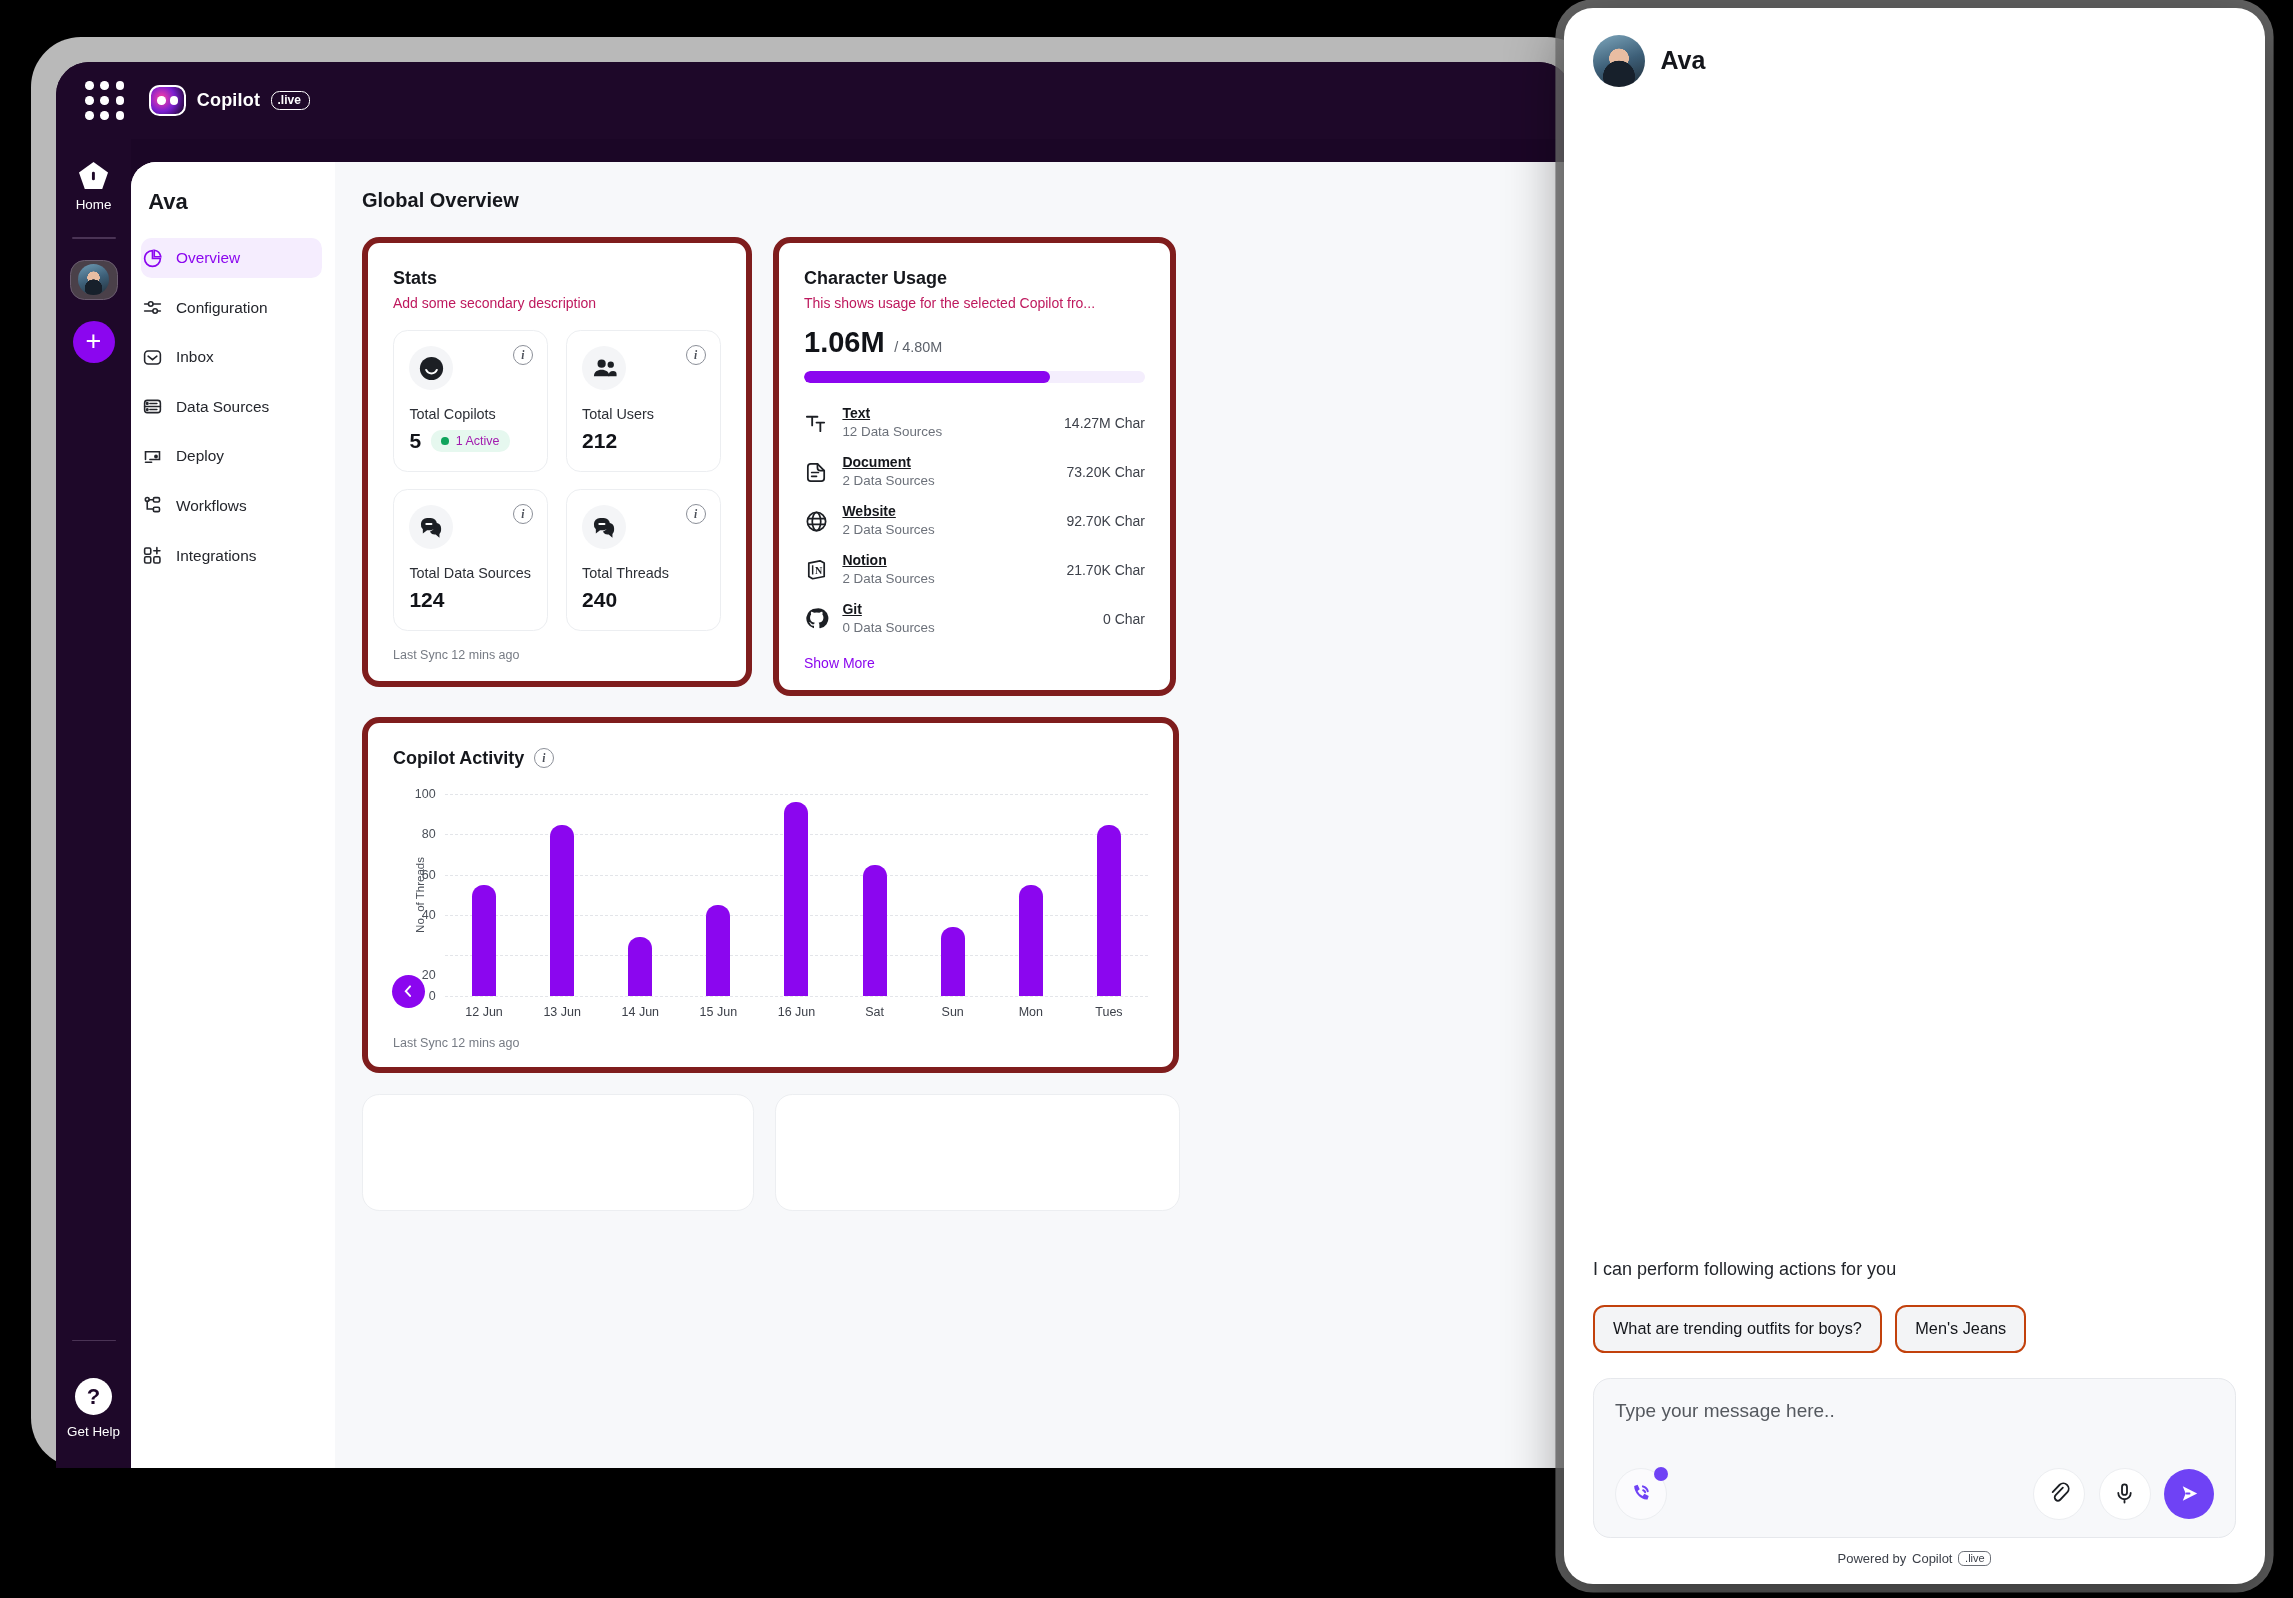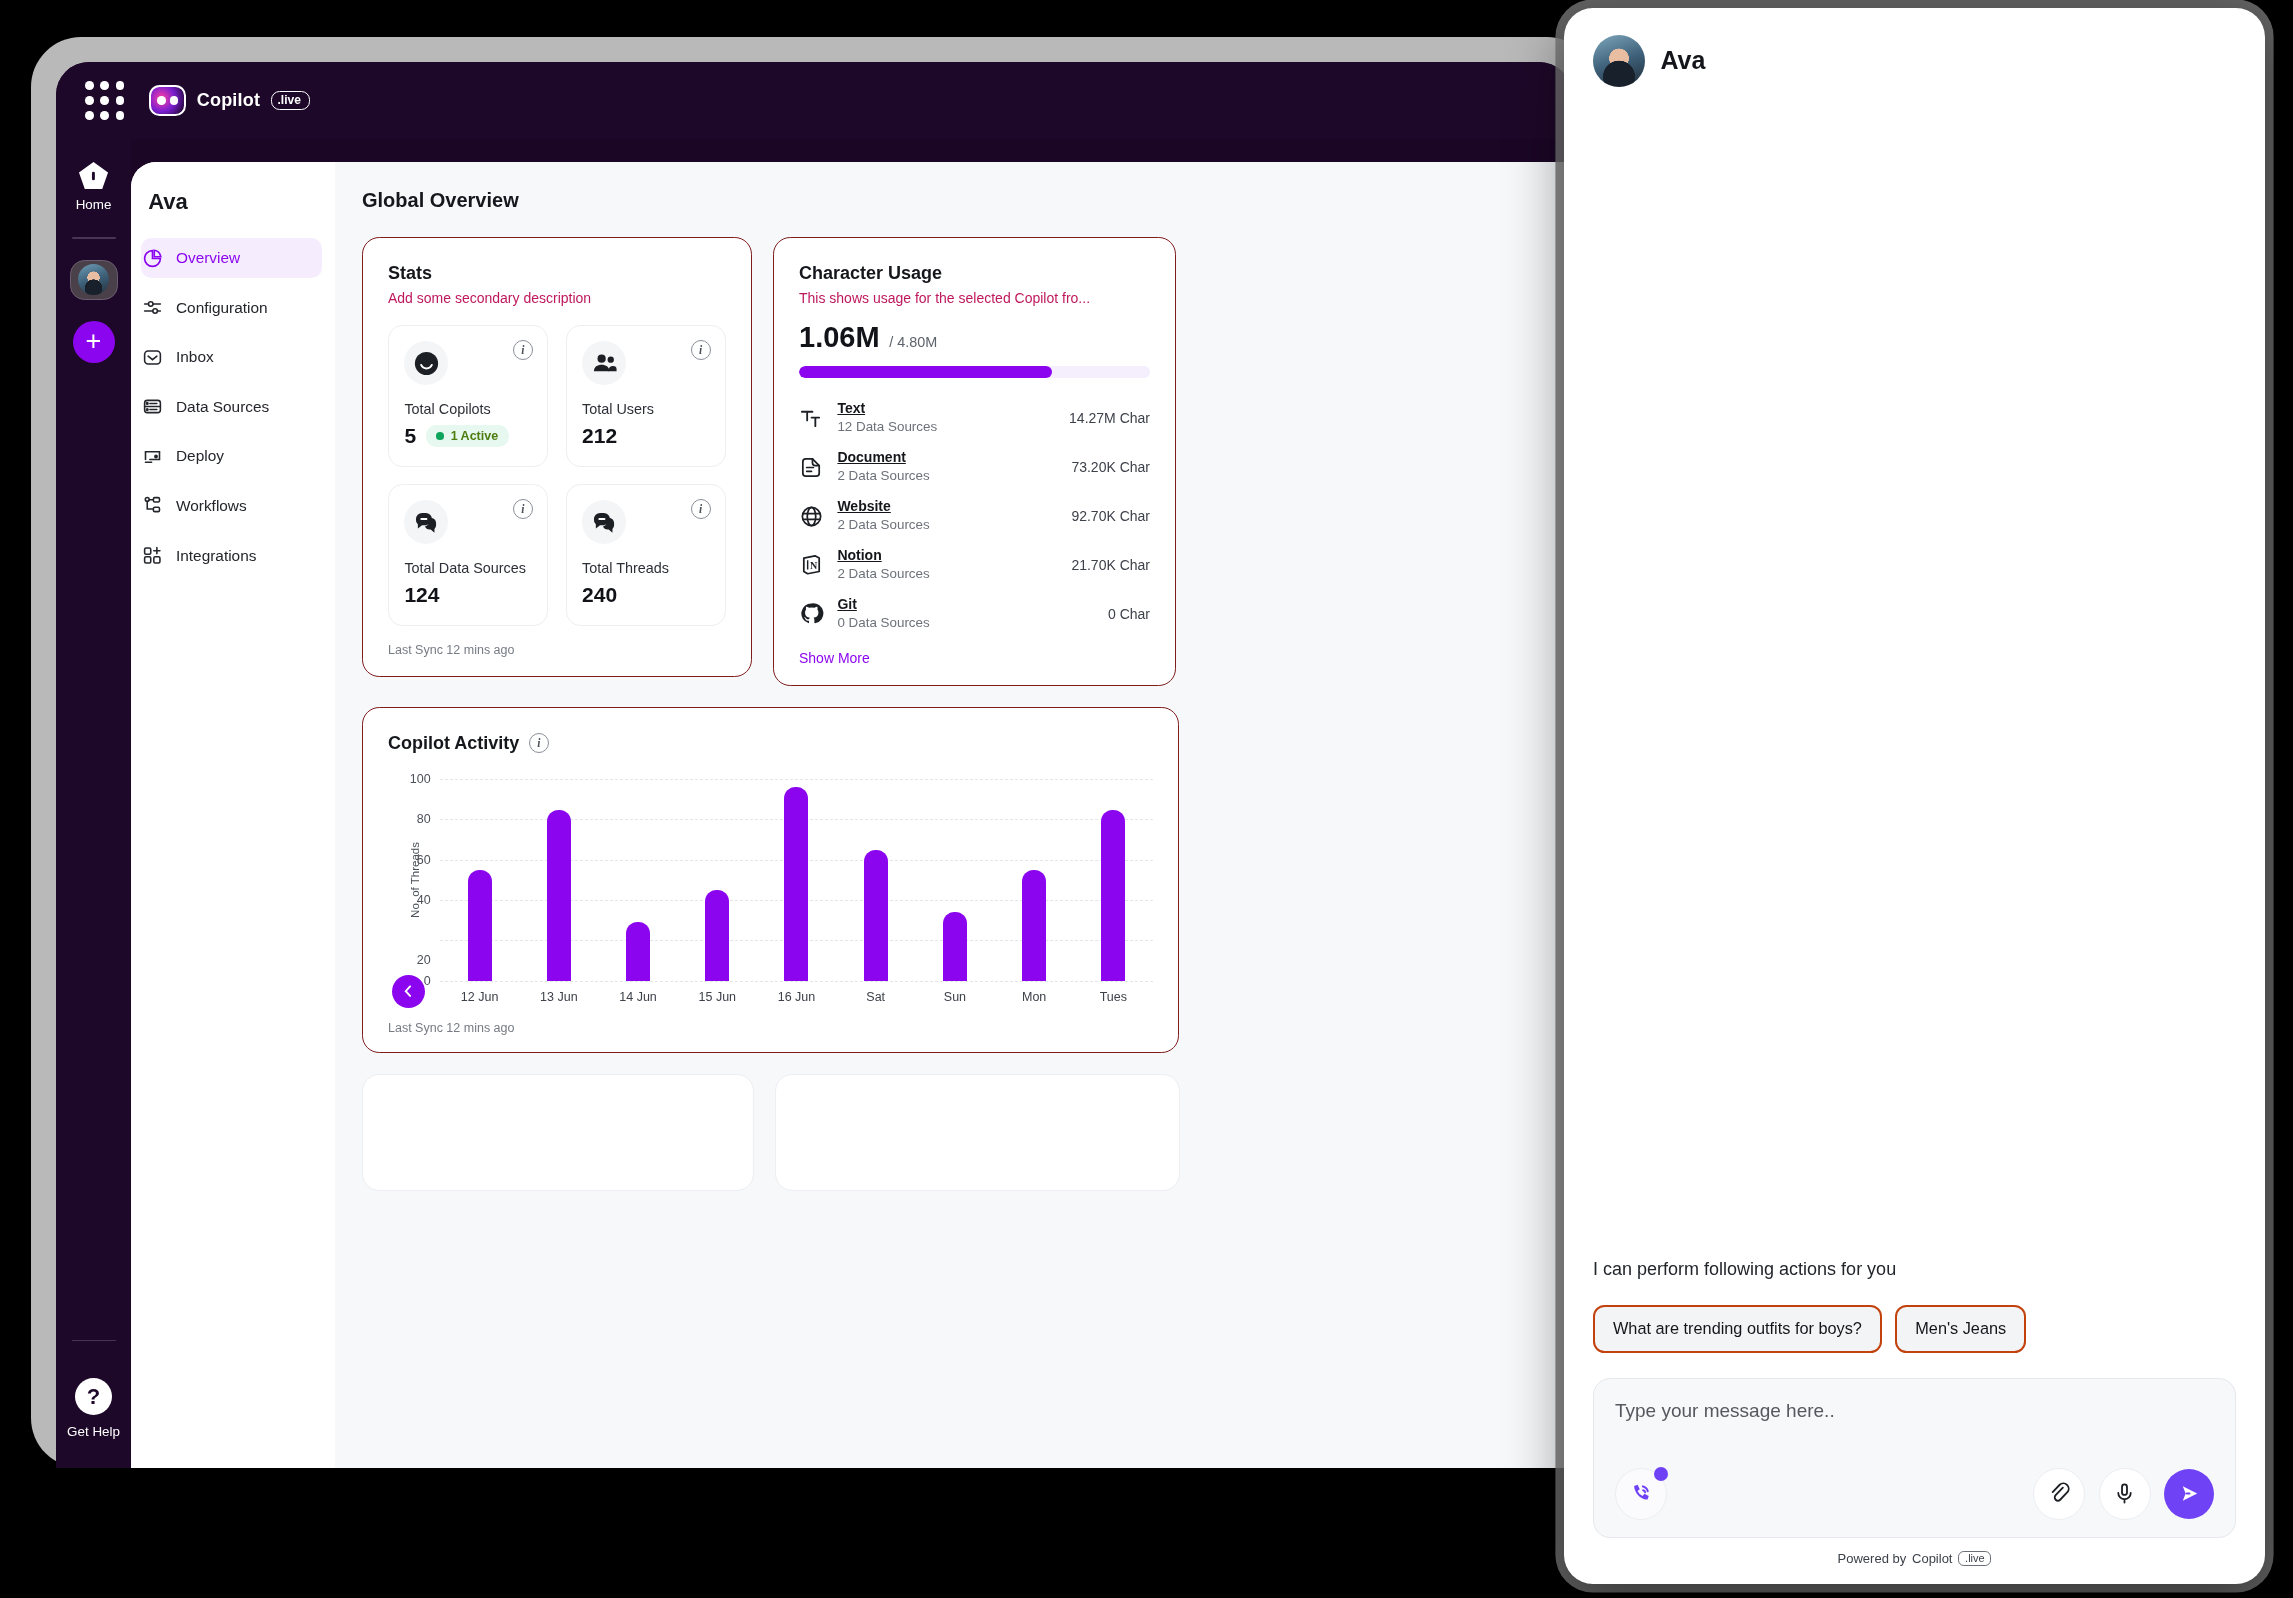--- a/index.html
+++ b/index.html
@@ -114,21 +114,21 @@
   .nav-ico { width: 21px; height: 21px; flex: 0 0 21px; display: block; }
 
   .content {
     position: absolute; left: 204px; top: 0; right: 0; bottom: 0;
     background: #f7f8fa; padding: 27px 0 0 27px; box-sizing: border-box;
     overflow: hidden;
   }
   .page-title { font-size: 20px; font-weight: 600; color: #15171c; margin: 0 0 25px 0; }
 
   .row { display: flex; gap: 21px; align-items: flex-start; }
-  .card { background: #fff; border-radius: 17.3px; border: 1px solid #7f1d1d; box-sizing: border-box; }
+  .card { background: #fff; border-radius: 17.3px; border: 6px solid #7f1d1d; box-sizing: border-box; }
 
   
   .stats-card { width: 390px; padding: 25px 25px 19px; }
   .card-h { font-size: 18px; font-weight: 700; color: #15171c; margin: 0 0 5.8px; }
   .card-sub { font-size: 14px; color: #be185d; margin: 0 0 19px; }
   .stats-grid { display: grid; grid-template-columns: 1fr 1fr; gap: 17.3px; }
   .stat-box { border: 1px solid #eceef1; border-radius: 14.4px; padding: 15.4px 15.4px 17.3px; position: relative; }
   .stat-ico-wrap {
     width: 44px; height: 44px; border-radius: 50%; background: #f4f5f7;
     display: flex; align-items: center; justify-content: center;
@@ -139,22 +139,22 @@
     border: 1.3px solid #8b8f98; color: #4c5059;
     font-size: 11.5px; font-style: italic; font-weight: 600;
     display: flex; align-items: center; justify-content: center;
     font-family: "Liberation Serif", serif; cursor: pointer;
   }
   .stat-label { font-size: 14.4px; color: #2c2f36; margin: 15.4px 0 7.7px; }
   .stat-val-row { display: flex; align-items: center; gap: 9.6px; }
   .stat-val { font-size: 21px; font-weight: 700; color: #111318; }
   .badge-active {
     display: inline-flex; align-items: center; gap: 6.7px;
-    background: #e6f8ef; color: #4d7c0f; border-radius: 10.6px;
-    padding: 3.8px 10.6px; font-size: 12.5px; font-weight: 700;
+    background: #e6f8ef; color: #a21caf; border-radius: 10.6px;
+    padding: 3.8px 10.6px; font-size: 12.5px; font-weight: 400;
   }
   .badge-dot { width: 7.7px; height: 7.7px; border-radius: 50%; background: #0fa45c; display: block; }
   .last-sync { font-size: 12.5px; color: #767b84; margin-top: 17.3px; }
 
   
   .usage-card { width: 403px; padding: 25px 25px 19px; }
   .usage-big { display: flex; align-items: baseline; gap: 9.6px; margin: 15.4px 0 11.5px; }
   .usage-big b { font-size: 29px; font-weight: 700; color: #111318; }
   .usage-big span { font-size: 14.4px; color: #5d626b; }
   .bar-track { height: 12.5px; border-radius: 7.7px; background: #f4eefd; overflow: hidden; }

